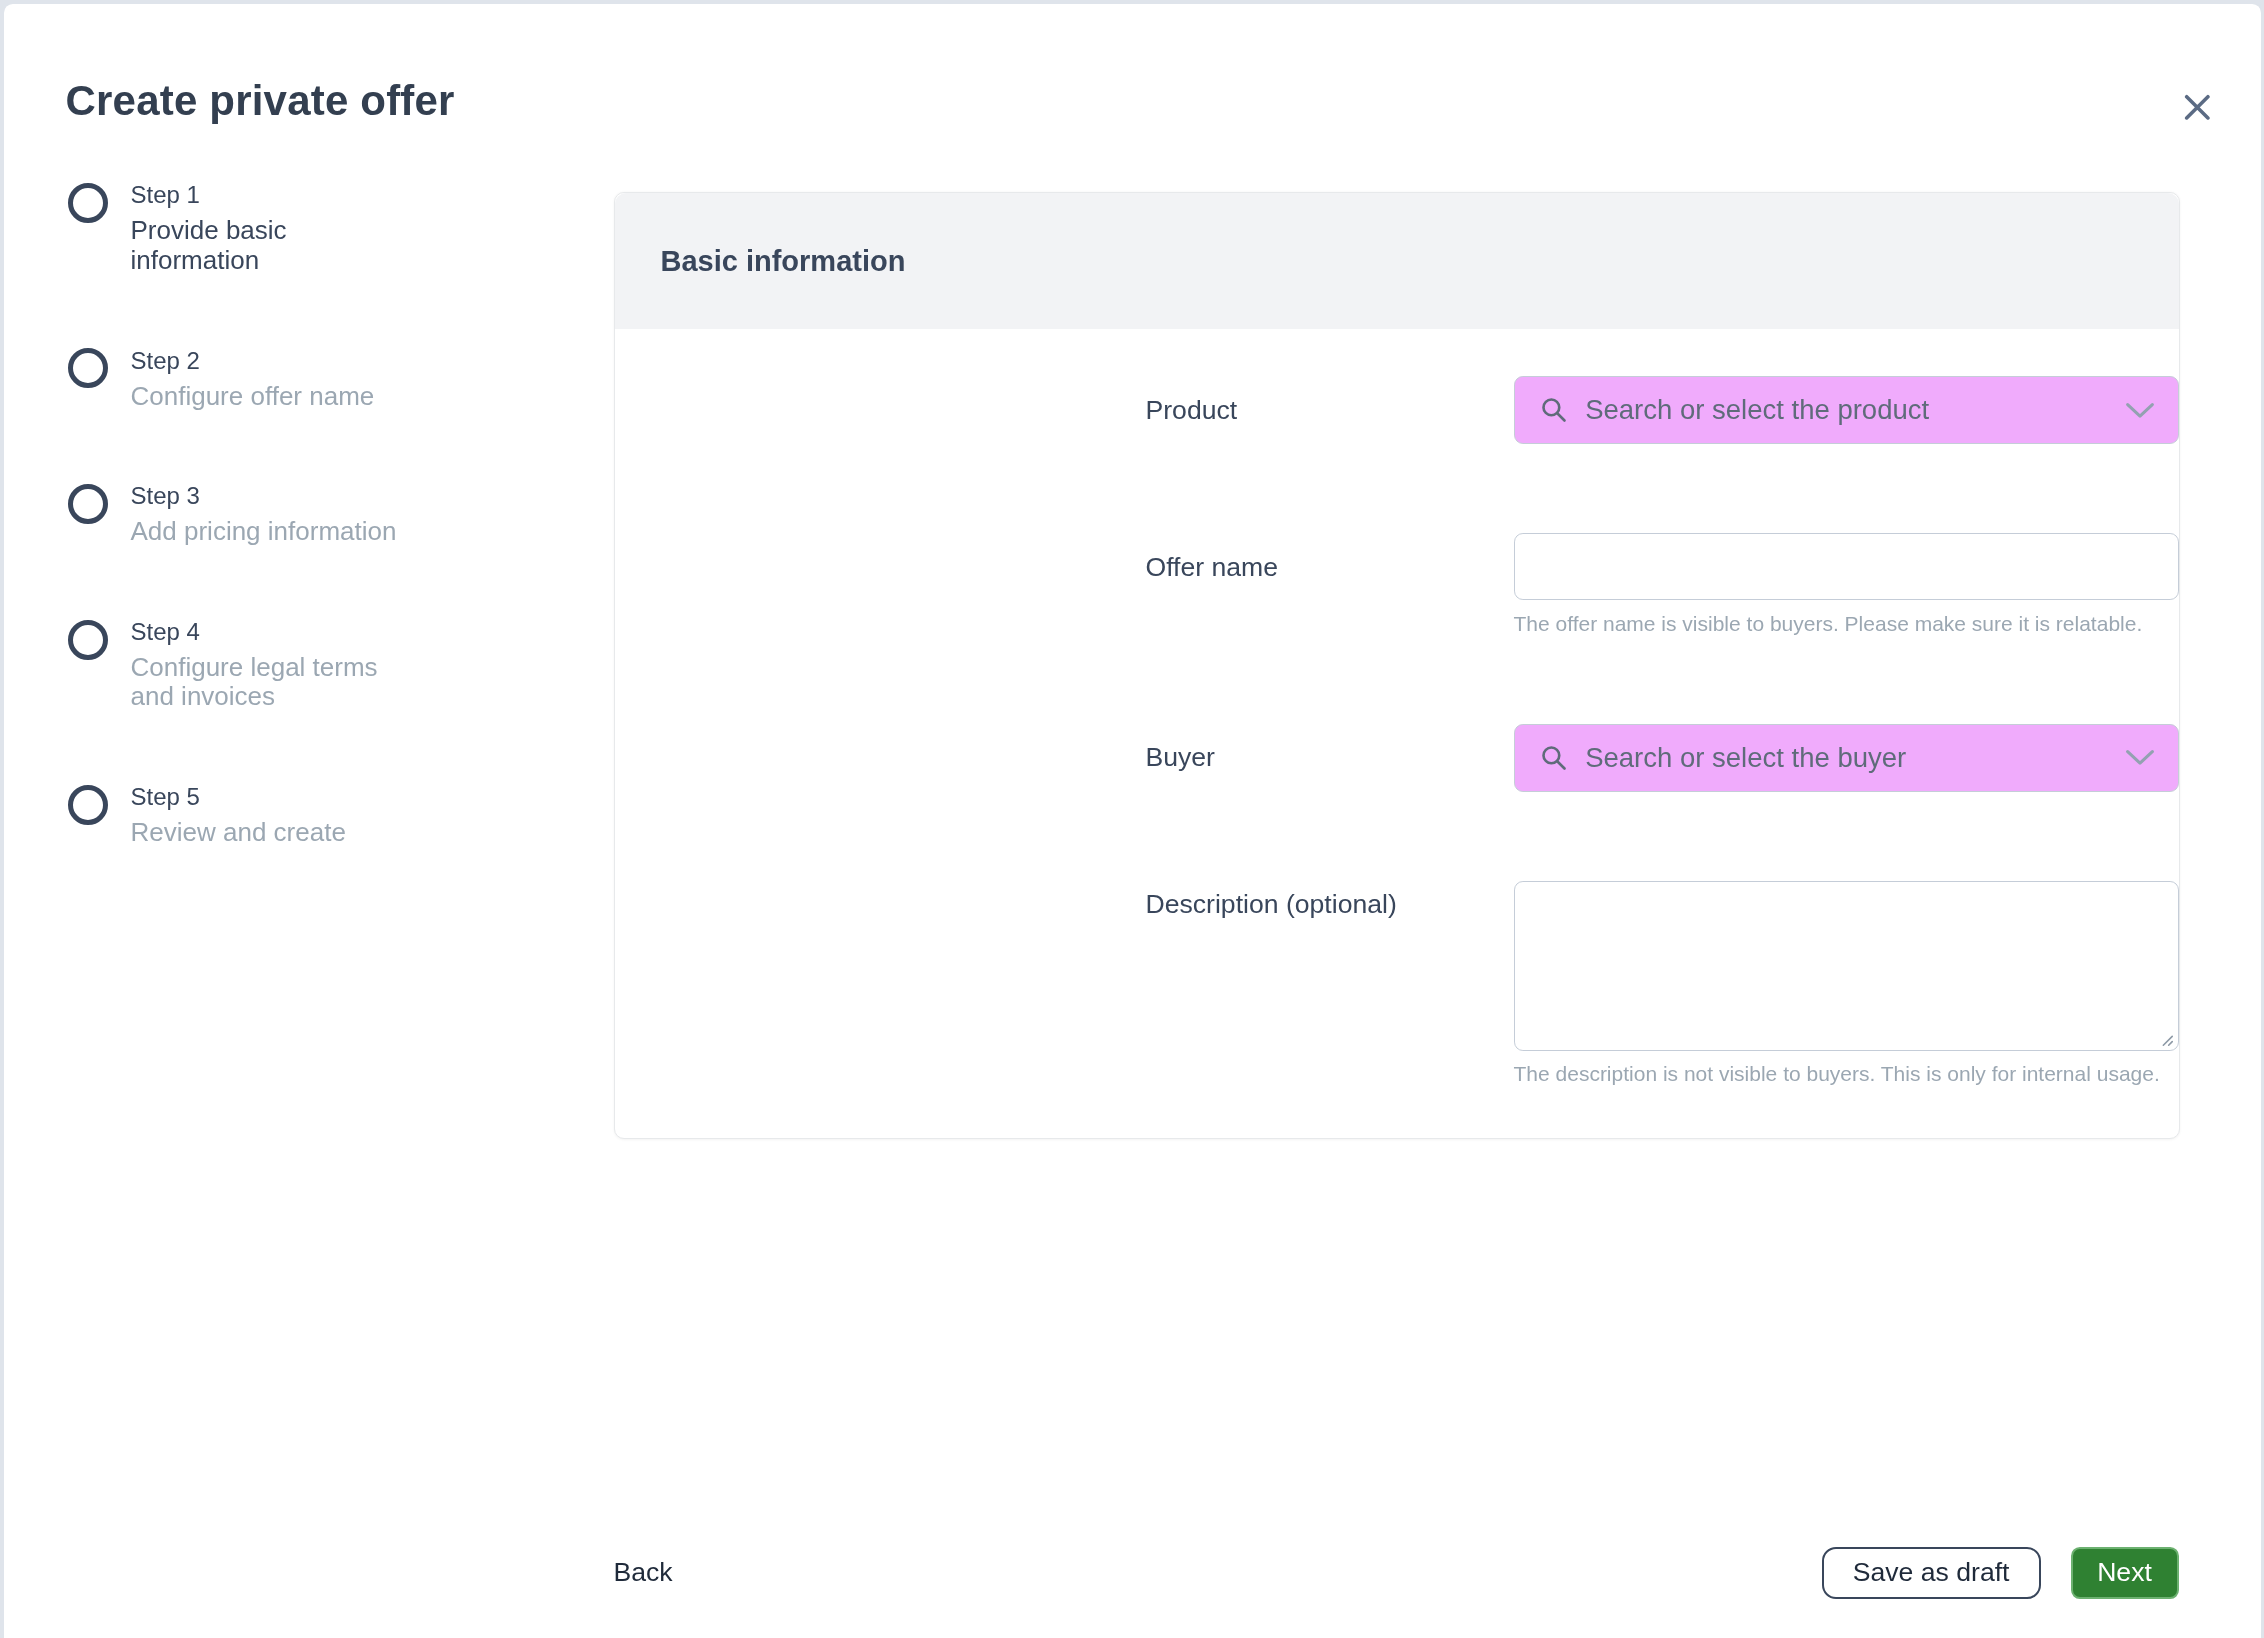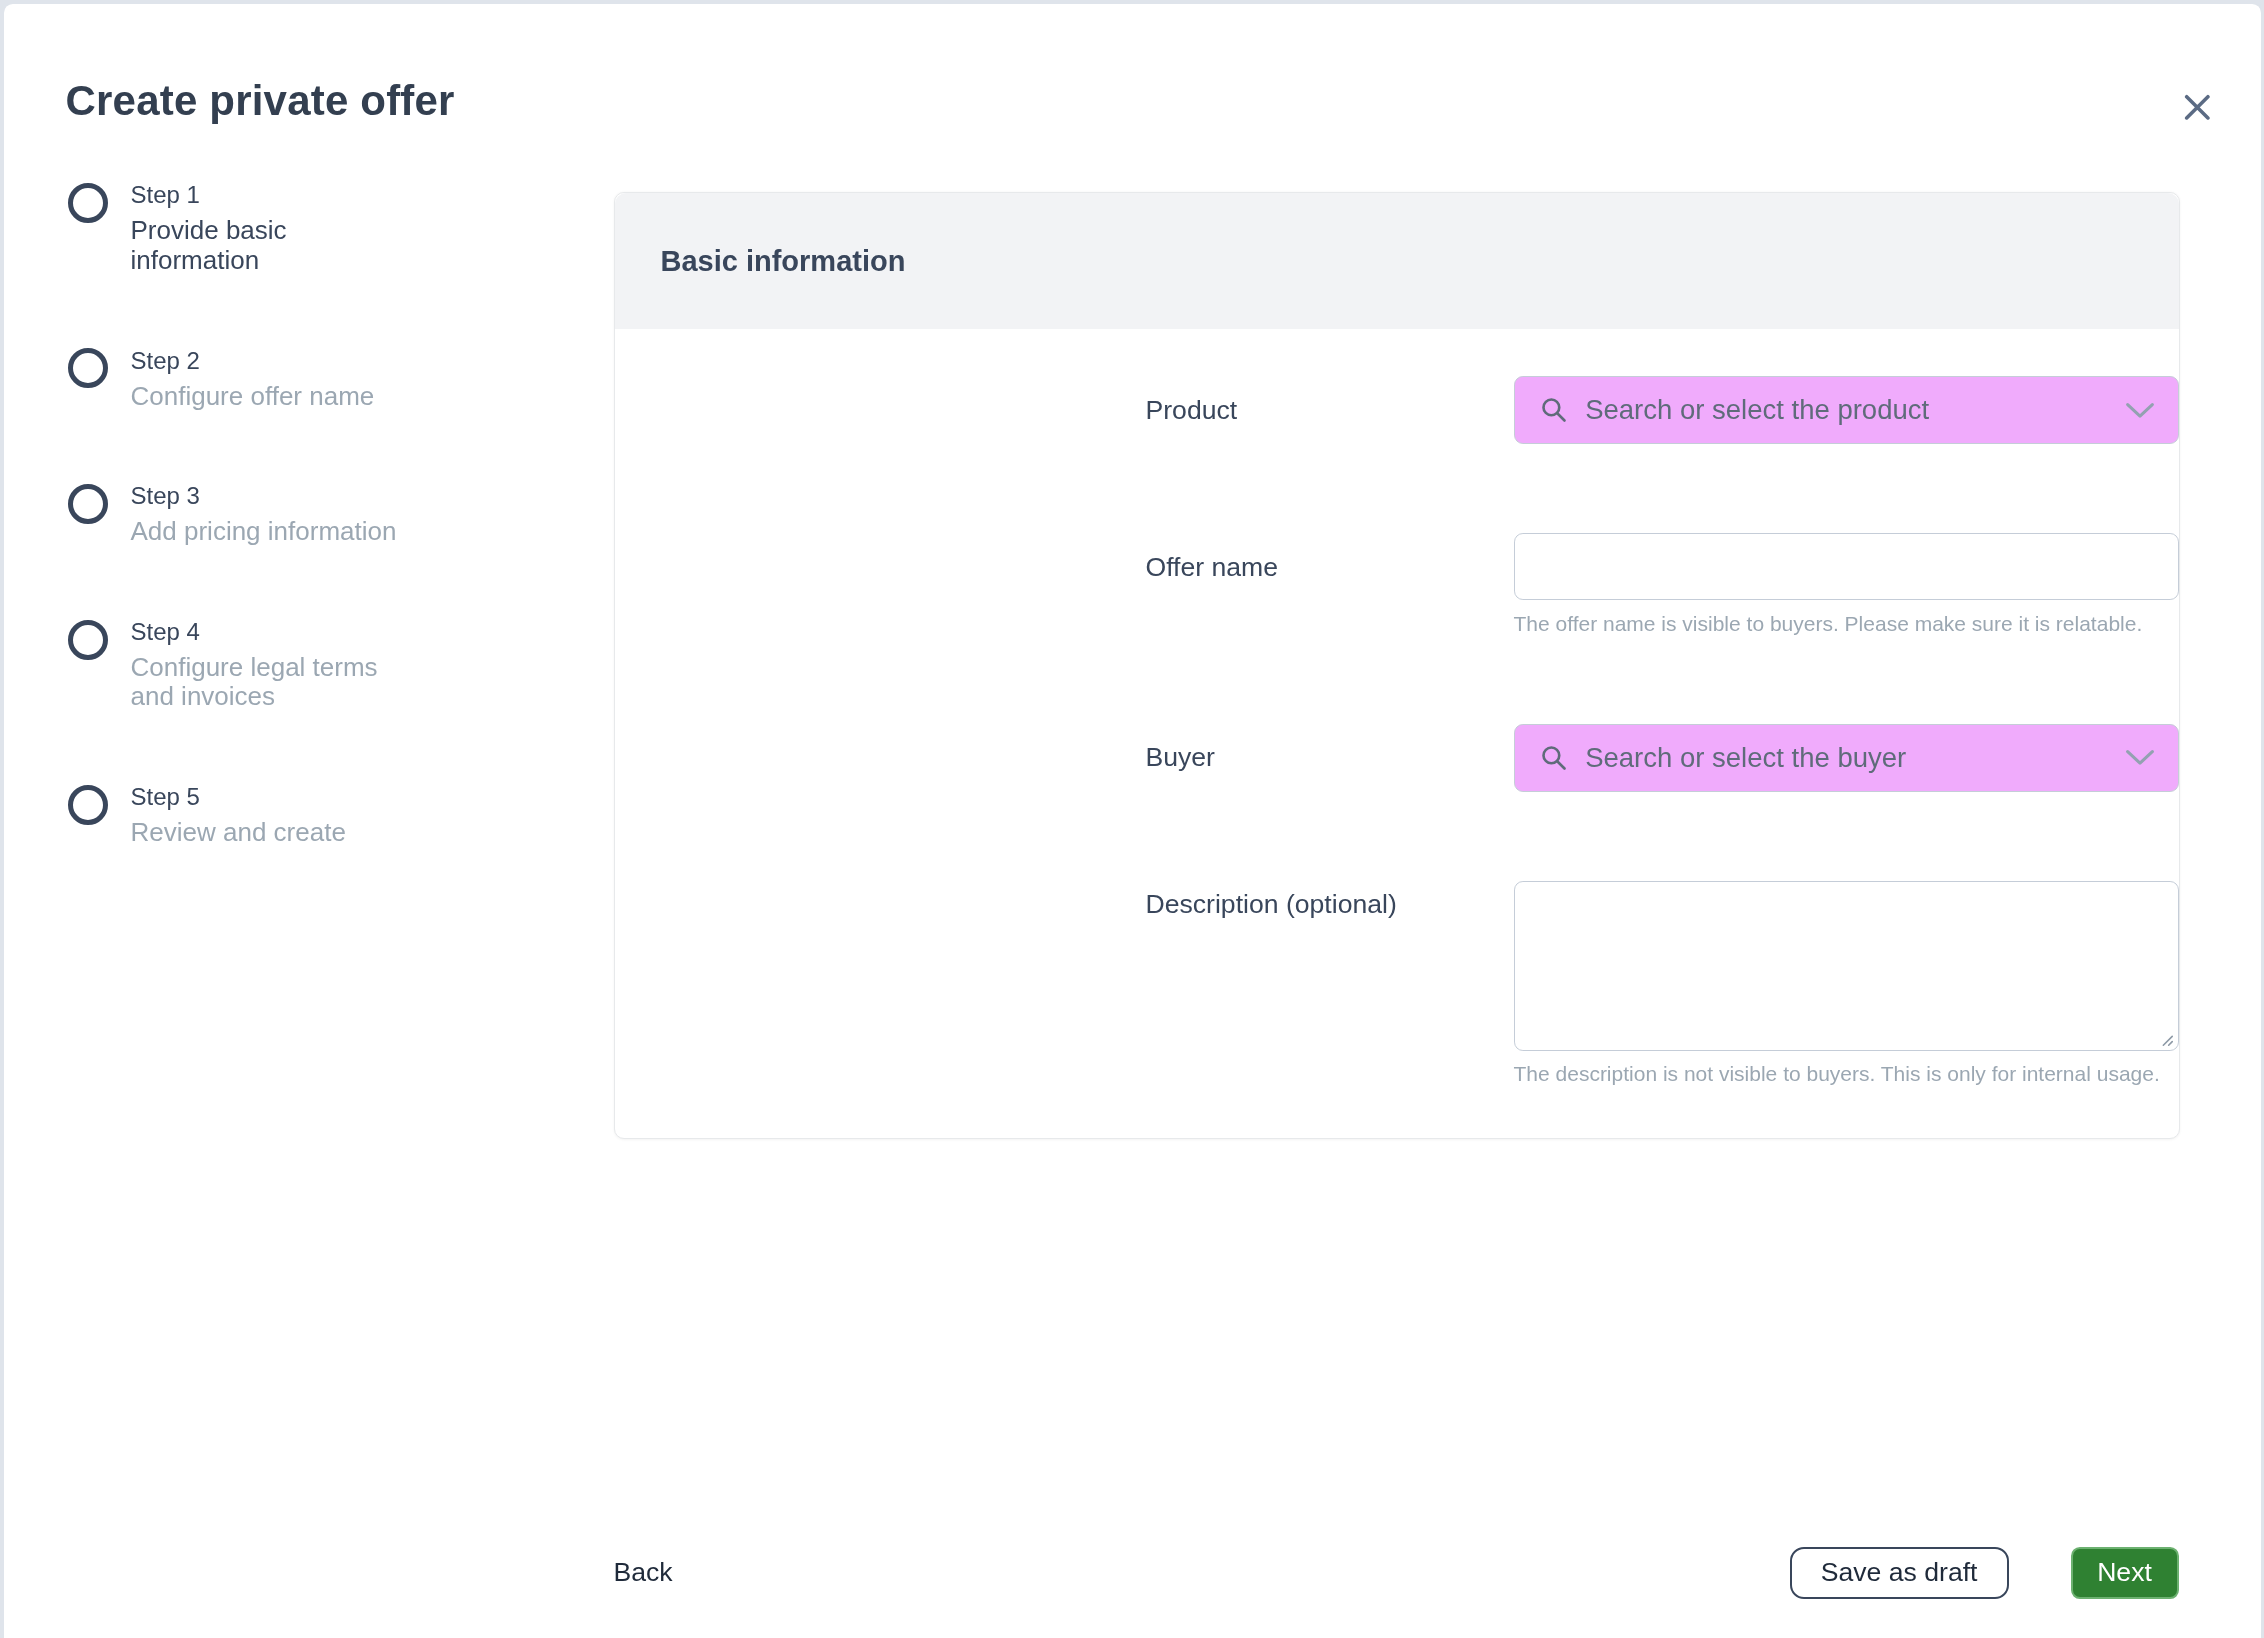--- a/index.html
+++ b/index.html
@@ -165,21 +165,20 @@
     white-space: nowrap;
   }
   
   .footer {
     position: absolute;
     left: 610px; right: 82px;
     top: 1541px;
     height: 55px;
     display: flex;
     align-items: center;
-    gap: 32px;
   }
   .back-btn {
     background: transparent;
     border: none;
     font-size: 26.6px;
     color: #1f2a3a;
     font-family: inherit;
     cursor: pointer;
     padding: 0;
   }

